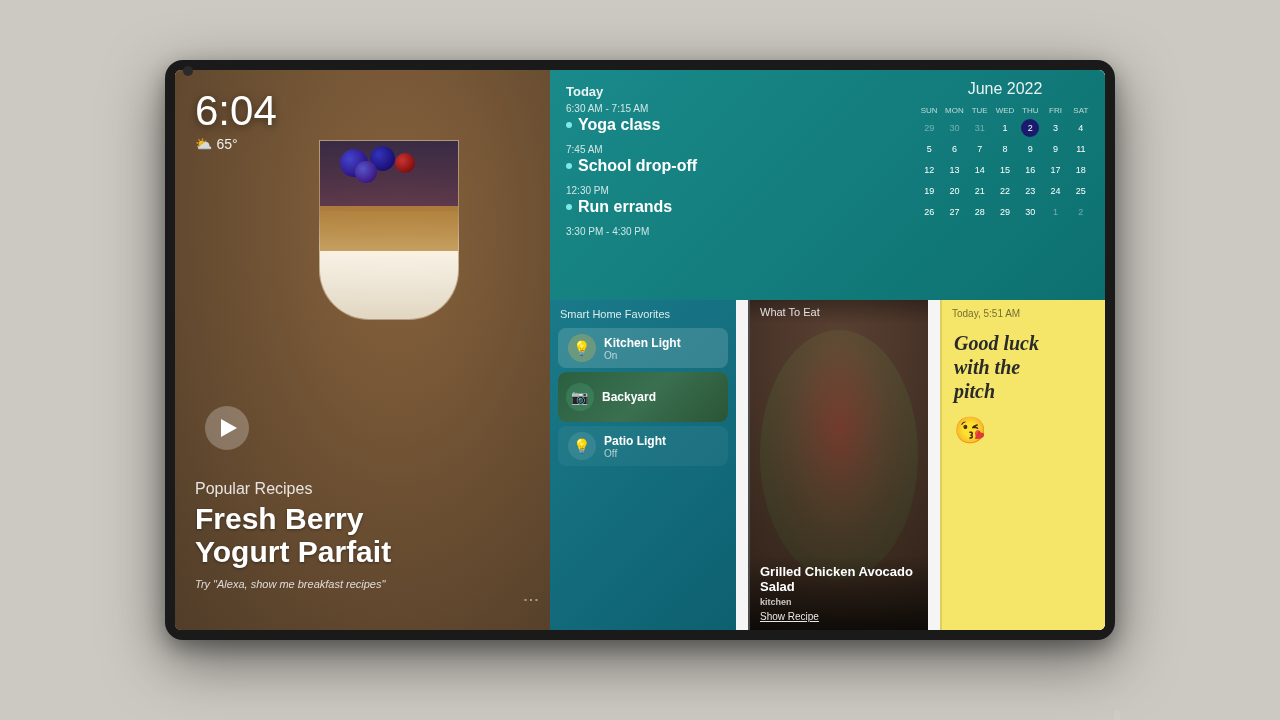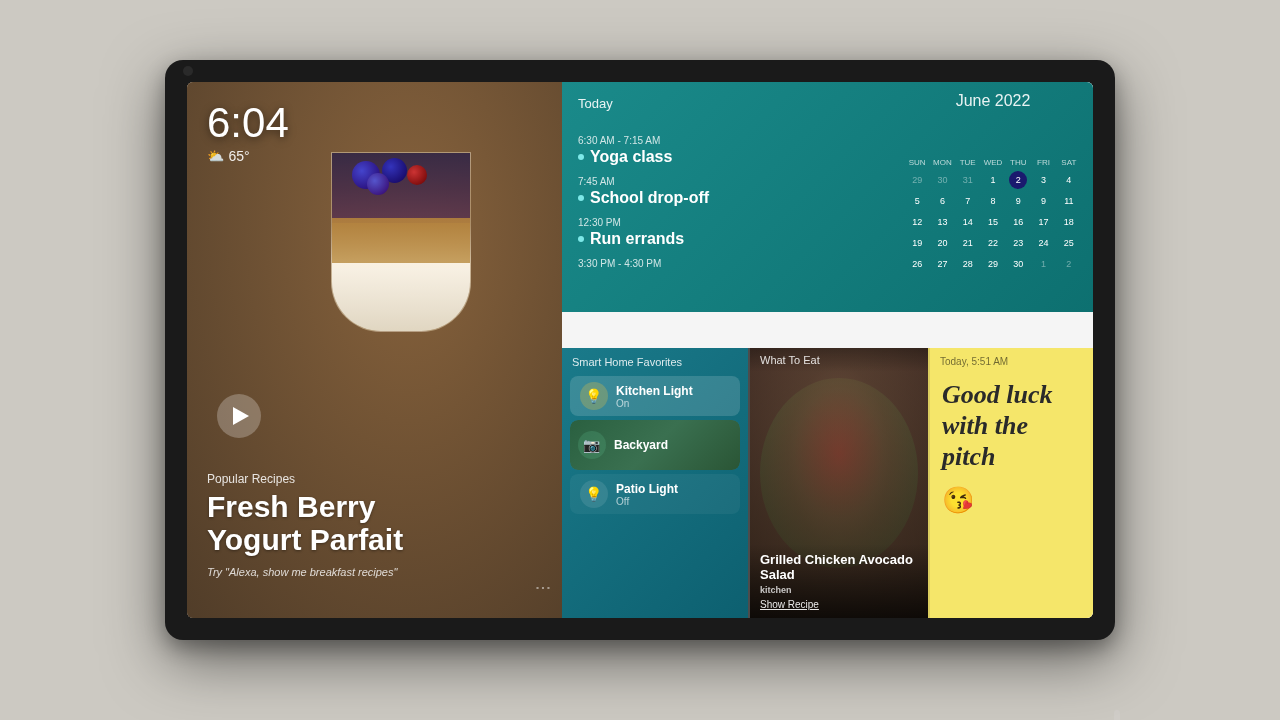--- a/index.html
+++ b/index.html
@@ -19,21 +19,21 @@
       inset: 0;
       background: #ccc9c2;
     }
 
     .frame-outer {
       position: relative;
       width: 950px;
       height: 580px;
       background: #1a1a1a;
       border-radius: 18px;
-      padding: 22px;
+      padding: 10px;
       box-shadow: 0 20px 60px rgba(0,0,0,0.5), 0 8px 20px rgba(0,0,0,0.3);
       z-index: 1;
       margin-top: -20px;
     }
 
     .frame-inner {
       width: 100%;
       height: 100%;
       background: #fff;
       border-radius: 6px;
@@ -174,21 +174,21 @@
 
     .recipe-info {
       position: absolute;
       bottom: 40px;
       left: 20px;
       right: 20px;
       color: white;
     }
 
     .recipe-category {
-      font-size: 12px;
+      font-size: 16px;
       opacity: 0.85;
       margin-bottom: 4px;
     }
 
     .recipe-title {
       font-size: 30px;
       font-weight: 700;
       line-height: 1.1;
       margin-bottom: 10px;
       text-shadow: 0 1px 3px rgba(0,0,0,0.4);
@@ -227,22 +227,22 @@
 
     .agenda-panel {
       flex: 1;
       padding: 14px 16px;
       color: white;
     }
 
     .agenda-header {
       font-size: 13px;
       opacity: 0.9;
-      margin-bottom: 24px;
-      font-weight: 400;
+      margin-bottom: 4px;
+      font-weight: 700;
     }
 
     .agenda-item {
       margin-bottom: 10px;
     }
 
     .agenda-time {
       font-size: 10px;
       opacity: 0.8;
       margin-bottom: 2px;
@@ -282,21 +282,20 @@
       display: grid;
       grid-template-columns: repeat(7, 1fr);
       gap: 1px;
     }
 
     .cal-day-header {
       font-size: 8px;
       text-align: center;
       opacity: 0.7;
       padding: 2px 0;
-      margin-top: 40px;
     }
 
     .cal-day {
       font-size: 9px;
       text-align: right;
       padding: 3px 2px;
       border-radius: 50%;
       cursor: pointer;
       line-height: 14px;
       width: 18px;
@@ -314,22 +313,21 @@
     }
 
     .cal-day.dim {
       opacity: 0.4;
     }
 
     
     .bottom-section {
       flex: 1;
       display: flex;
-      gap: 0;
-      margin-top: 36px;
+      gap: 12px;
     }
 
     .widget {
       flex: 1;
       background: #1a7a8a;
       position: relative;
       overflow: hidden;
     }
 
     .widget + .widget {
@@ -501,21 +499,21 @@
     }
 
     .note-header {
       font-size: 10px;
       color: rgba(0,0,0,0.55);
       padding: 8px 10px 4px;
     }
 
     .note-content {
       padding: 8px 12px;
-      font-size: 26px;
+      font-size: 20px;
       font-style: italic;
       font-weight: 700;
       color: #2a2a2a;
       line-height: 1.2;
       font-family: Georgia, serif;
     }
 
     .note-emoji {
       font-size: 26px;
       padding: 4px 12px;

